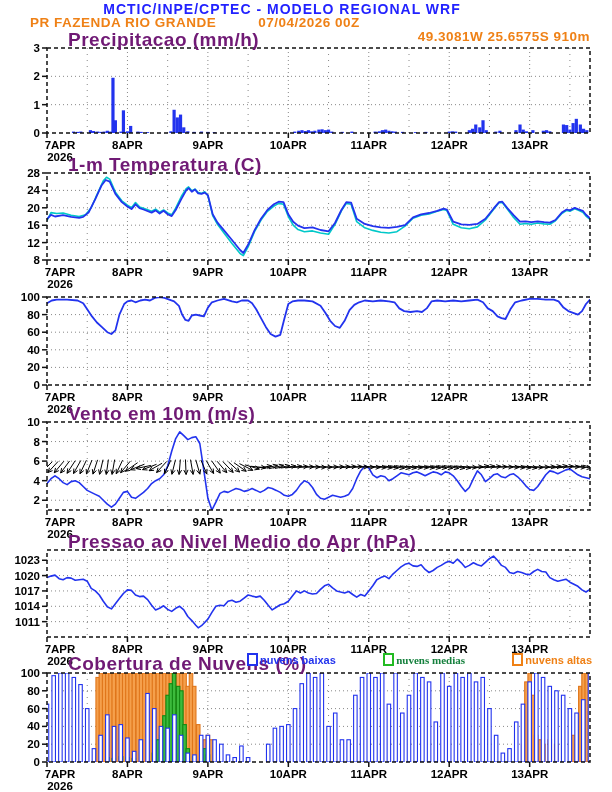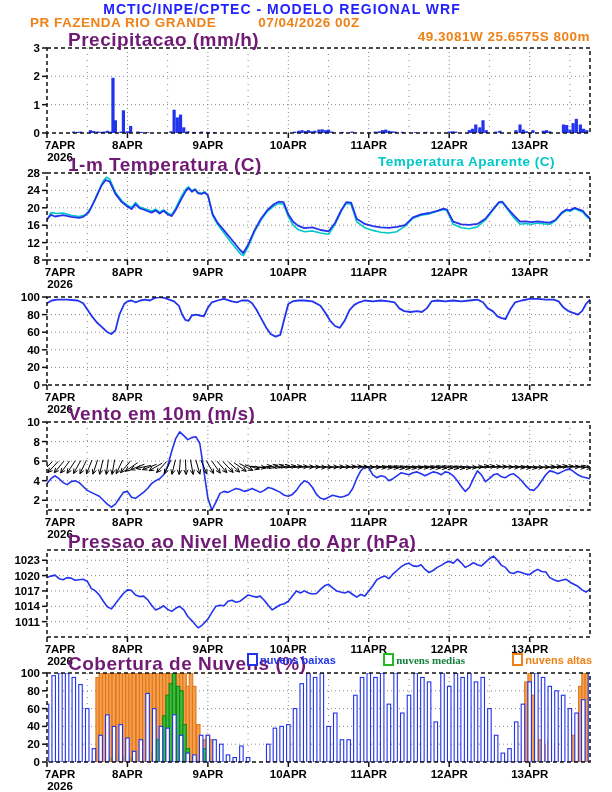--- a/index.html
+++ b/index.html
@@ -877,25 +877,24 @@
         </g>
       </g>
     </svg>
 
   <div class="hdr1" style="color: rgb(34, 34, 255);">MCTIC/INPE/CPTEC - MODELO REGIONAL WRF</div>
 
   <div class="hdr2" style="color: rgb(239, 129, 22);">
     <span class="stn">PR FAZENDA RIO GRANDE</span><span class="run">07/04/2026 00Z</span>
   </div>
 
-  <div class="coords" style="color: rgb(239, 129, 22);">49.3081W 25.6575S 800m</div>
+  <div class="coords" style="color: rgb(239, 129, 22);">49.3081W 25.6575S 910m</div>
 
   <div class="ptitle" style="top:29px">Precipitacao (mm/h)</div>
   <div class="ptitle" style="top:154px">1-m Temperatura (C)</div>
-  <div class="ptitle-right" style="top: 154px; color: rgb(0, 200, 200);">Temperatura Aparente (C)</div>
   <div class="ptitle" style="top:403px">Vento em 10m (m/s)</div>
   <div class="ptitle" style="top:531px">Pressao ao Nivel Medio do Apr (hPa)</div>
   <div class="ptitle" style="top:653px">Cobertura de Nuvens (%)</div>
 
   <div class="legend">
     <span class="legend-item">
       <span class="swatch" id="sw0" style="border-color: rgb(34, 51, 238);"></span>
       <span id="lg0" style="color: rgb(34, 51, 238);">nuvens baixas</span>
     </span>
     <span class="legend-item">

